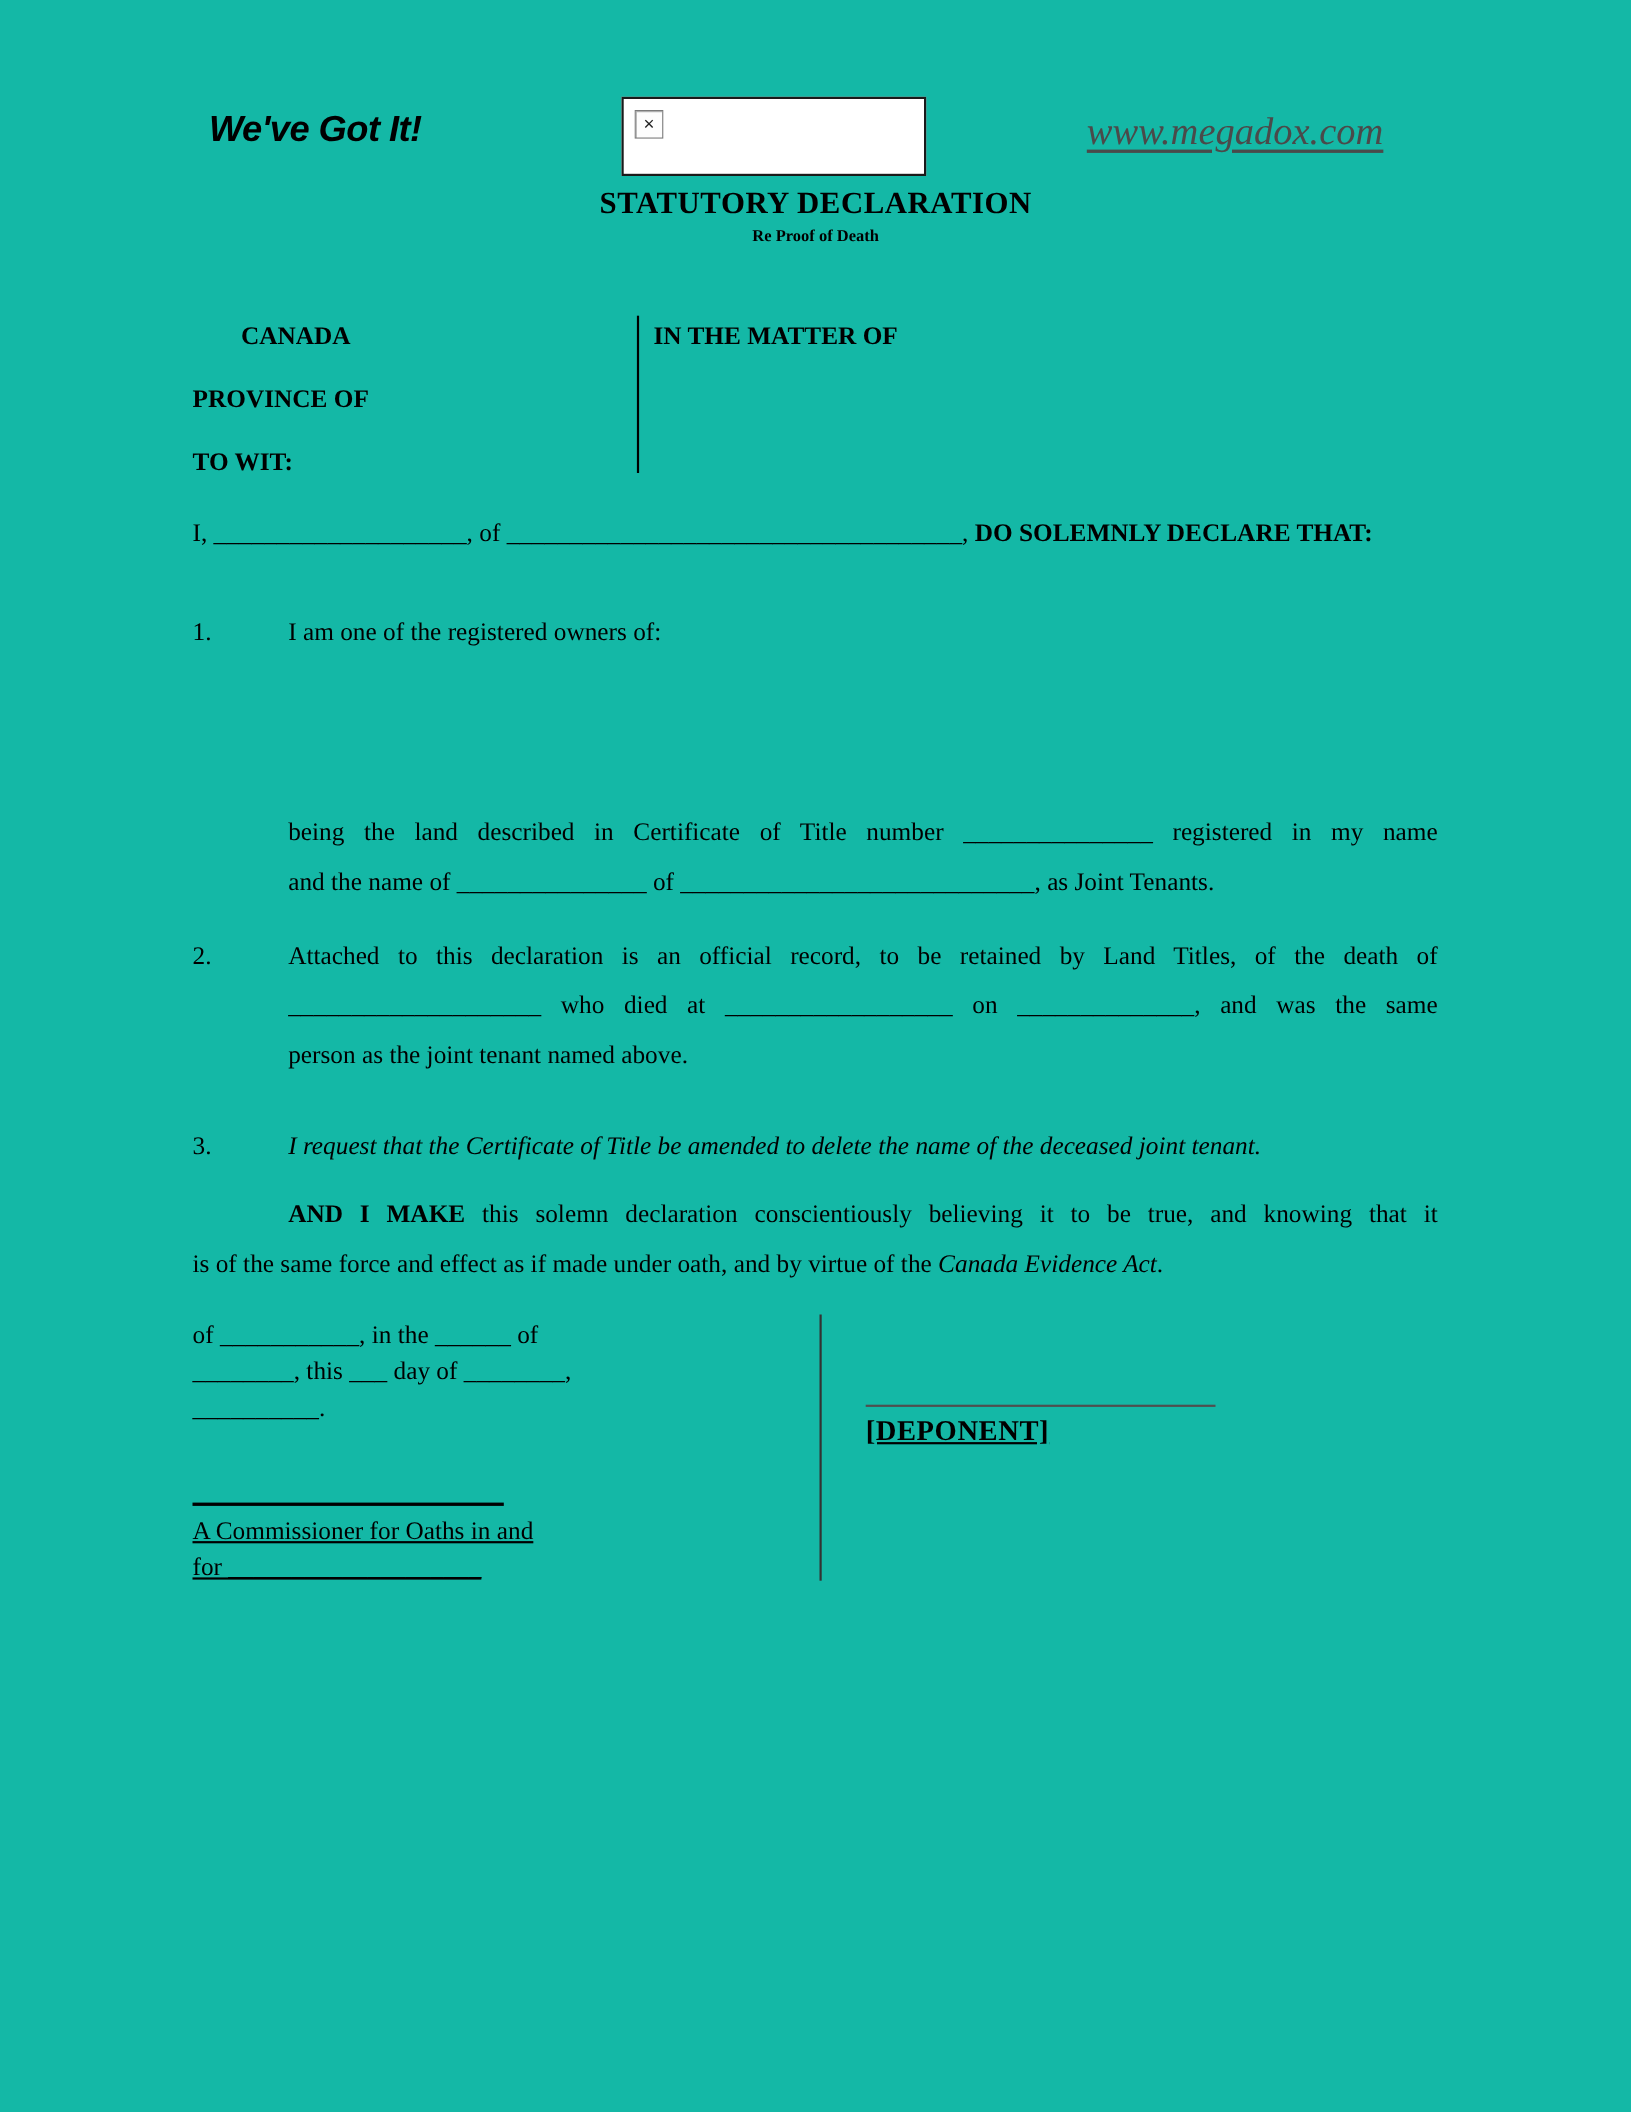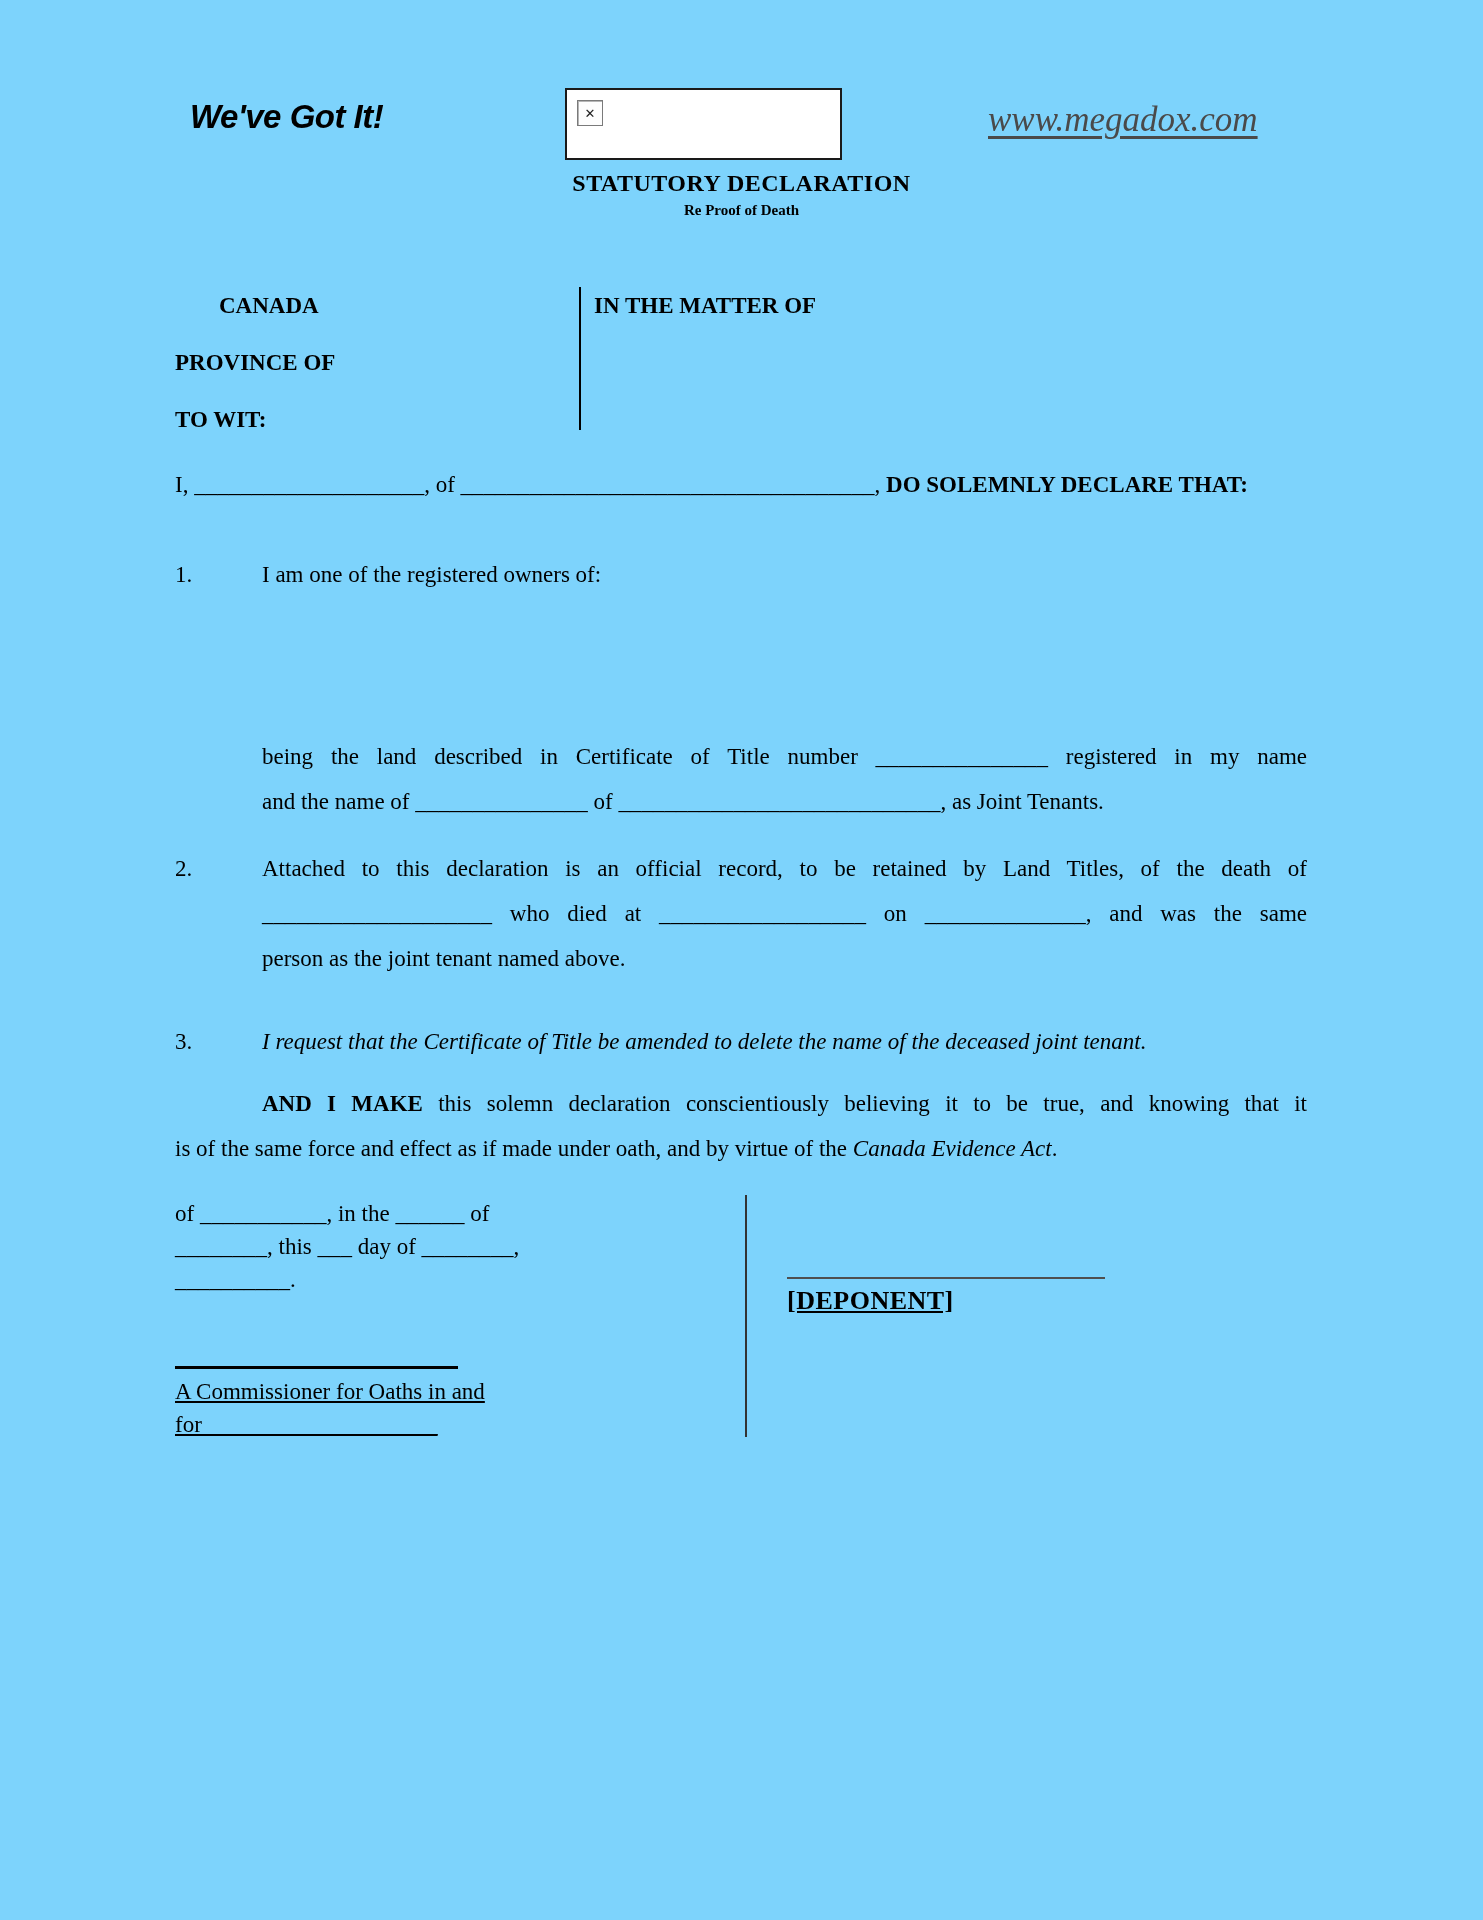--- a/index.html
+++ b/index.html
@@ -1,17 +1,17 @@
 <!DOCTYPE html>
 <html><head>
 <meta charset="utf-8">
 <style>
   html,body { margin:0; padding:0; background:#ffffff; }
   .page {
-    position:relative; width:1483px; height:1920px; background:#7dd3fc;
+    position:relative; width:1483px; height:1920px; background:#14b8a6;
     font-family:"Liberation Serif", serif; color:#000; overflow:hidden;
   }
   .abs { position:absolute; }
 
   
   .logo {
     font-family:"Liberation Sans", sans-serif;
     font-weight:bold; font-style:italic; font-size:33px; color:#000;
     letter-spacing:-0.5px; white-space:nowrap;
   }
@@ -26,21 +26,21 @@
     font-family:"DejaVu Sans", sans-serif; font-size:13px; font-weight:bold; color:#222;
     background:#fdfdfd; box-sizing:border-box;
   }
   .website {
     font-style:italic; font-size:35px; color:#4a4a4a;
     text-decoration:underline; text-underline-offset:5px; white-space:nowrap;
   }
 
   
   .title-wrap { left:0; top:170px; width:1483px; text-align:center; }
-  .doc-title { font-weight:bold; font-size:24px; letter-spacing:0.5px; }
+  .doc-title { font-weight:bold; font-size:28px; letter-spacing:0.5px; }
   .doc-subtitle { font-weight:bold; font-size:15px; margin-top:5px; }
 
   
   .venue-label { font-weight:bold; font-size:23px; white-space:nowrap; }
   .vline { background:#000; width:2px; }
 
   .body-text { font-size:23px; }
   .nowrap { white-space:nowrap; }
   .bold { font-weight:bold; }
   .italic { font-style:italic; }

